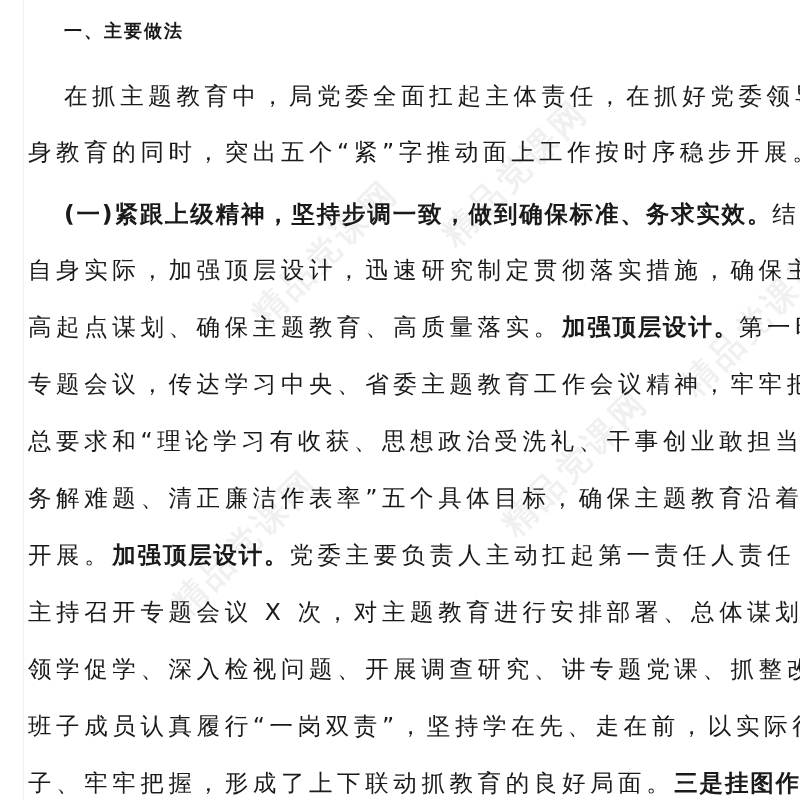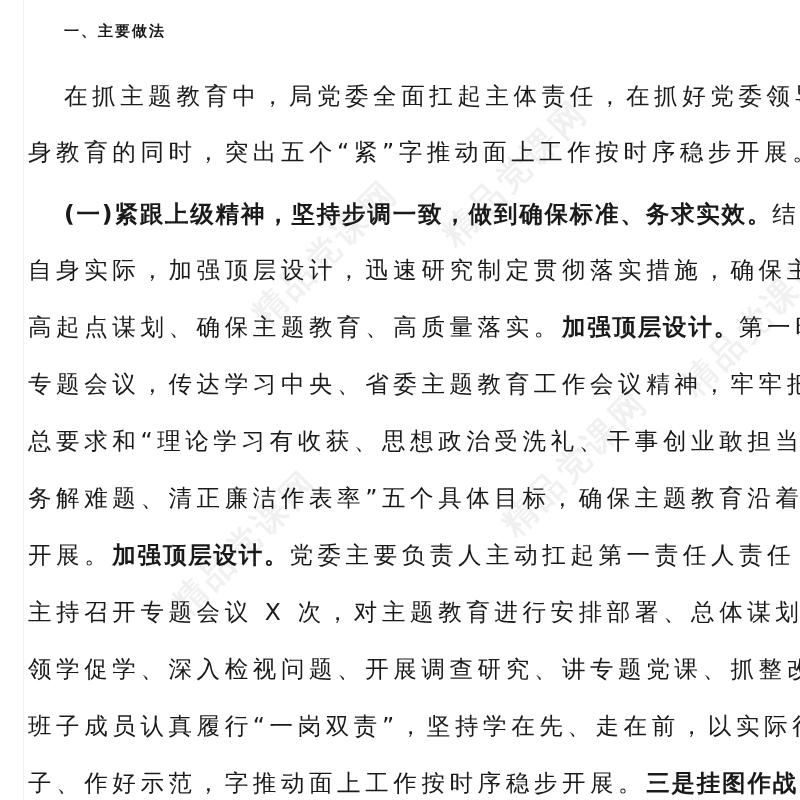--- a/index.html
+++ b/index.html
@@ -18,21 +18,21 @@
       font-weight: bold; transform: rotate(-45deg); white-space: nowrap;
       pointer-events: none; letter-spacing: 4px;
     }
     .page {
       position: absolute; left: 28px; top: 0; width: 752px;
     }
     .line {
       position: absolute; left: 0; height: 30px; line-height: 30px;
       font-size: 23.5px; white-space: nowrap; letter-spacing: 4.6px;
     }
-    .heading { font-weight: bold; letter-spacing: 2px; font-size: 15px; }
+    .heading { font-weight: bold; letter-spacing: 2px; font-size: 18px; }
     b { font-weight: bold; letter-spacing: 1.8px; text-align: right; }
   </style>
 </head>
 <body>
 
 <div class="edge-line"></div>
 
 <div class="watermark" style="left:230px; top:230px;">精品党课网</div>
 <div class="watermark" style="left:420px; top:150px;">精品党课网</div>
 <div class="watermark" style="left:150px; top:520px;">精品党课网</div>
@@ -55,15 +55,15 @@
   <div class="line" style="top:369px;">专题会议，传达学习中央、省委主题教育工作会议精神，牢牢把握 xxxx</div>
   <div class="line" style="top:426px;">总要求和“理论学习有收获、思想政治受洗礼、干事创业敢担当、为民服</div>
   <div class="line" style="top:483px;">务解难题、清正廉洁作表率”五个具体目标，确保主题教育沿着正确方向</div>
   <div class="line" style="top:540px;">
     <span>开展。</span><b>加强顶层设计。</b><span>党委主要负责人主动扛起第一责任人责任，先后</span>
   </div>
   <div class="line" style="top:597px;">主持召开专题会议 X 次，对主题教育进行安排部署、总体谋划，并带头</div>
   <div class="line" style="top:654px;">领学促学、深入检视问题、开展调查研究、讲专题党课、抓整改落实；</div>
   <div class="line" style="top:711px;">班子成员认真履行“一岗双责”，坚持学在先、走在前，以实际行动放出样</div>
   <div class="line" style="top:768px;">
-    <span>子、作好示范，字推动面上工作按时序稳步开展。</span><b>三是挂图作战。</b>
+    <span>子、牢牢把握，形成了上下联动抓教育的良好局面。</span><b>三是挂图作战。</b>
   </div>
 </div>
 
 </body></html>

